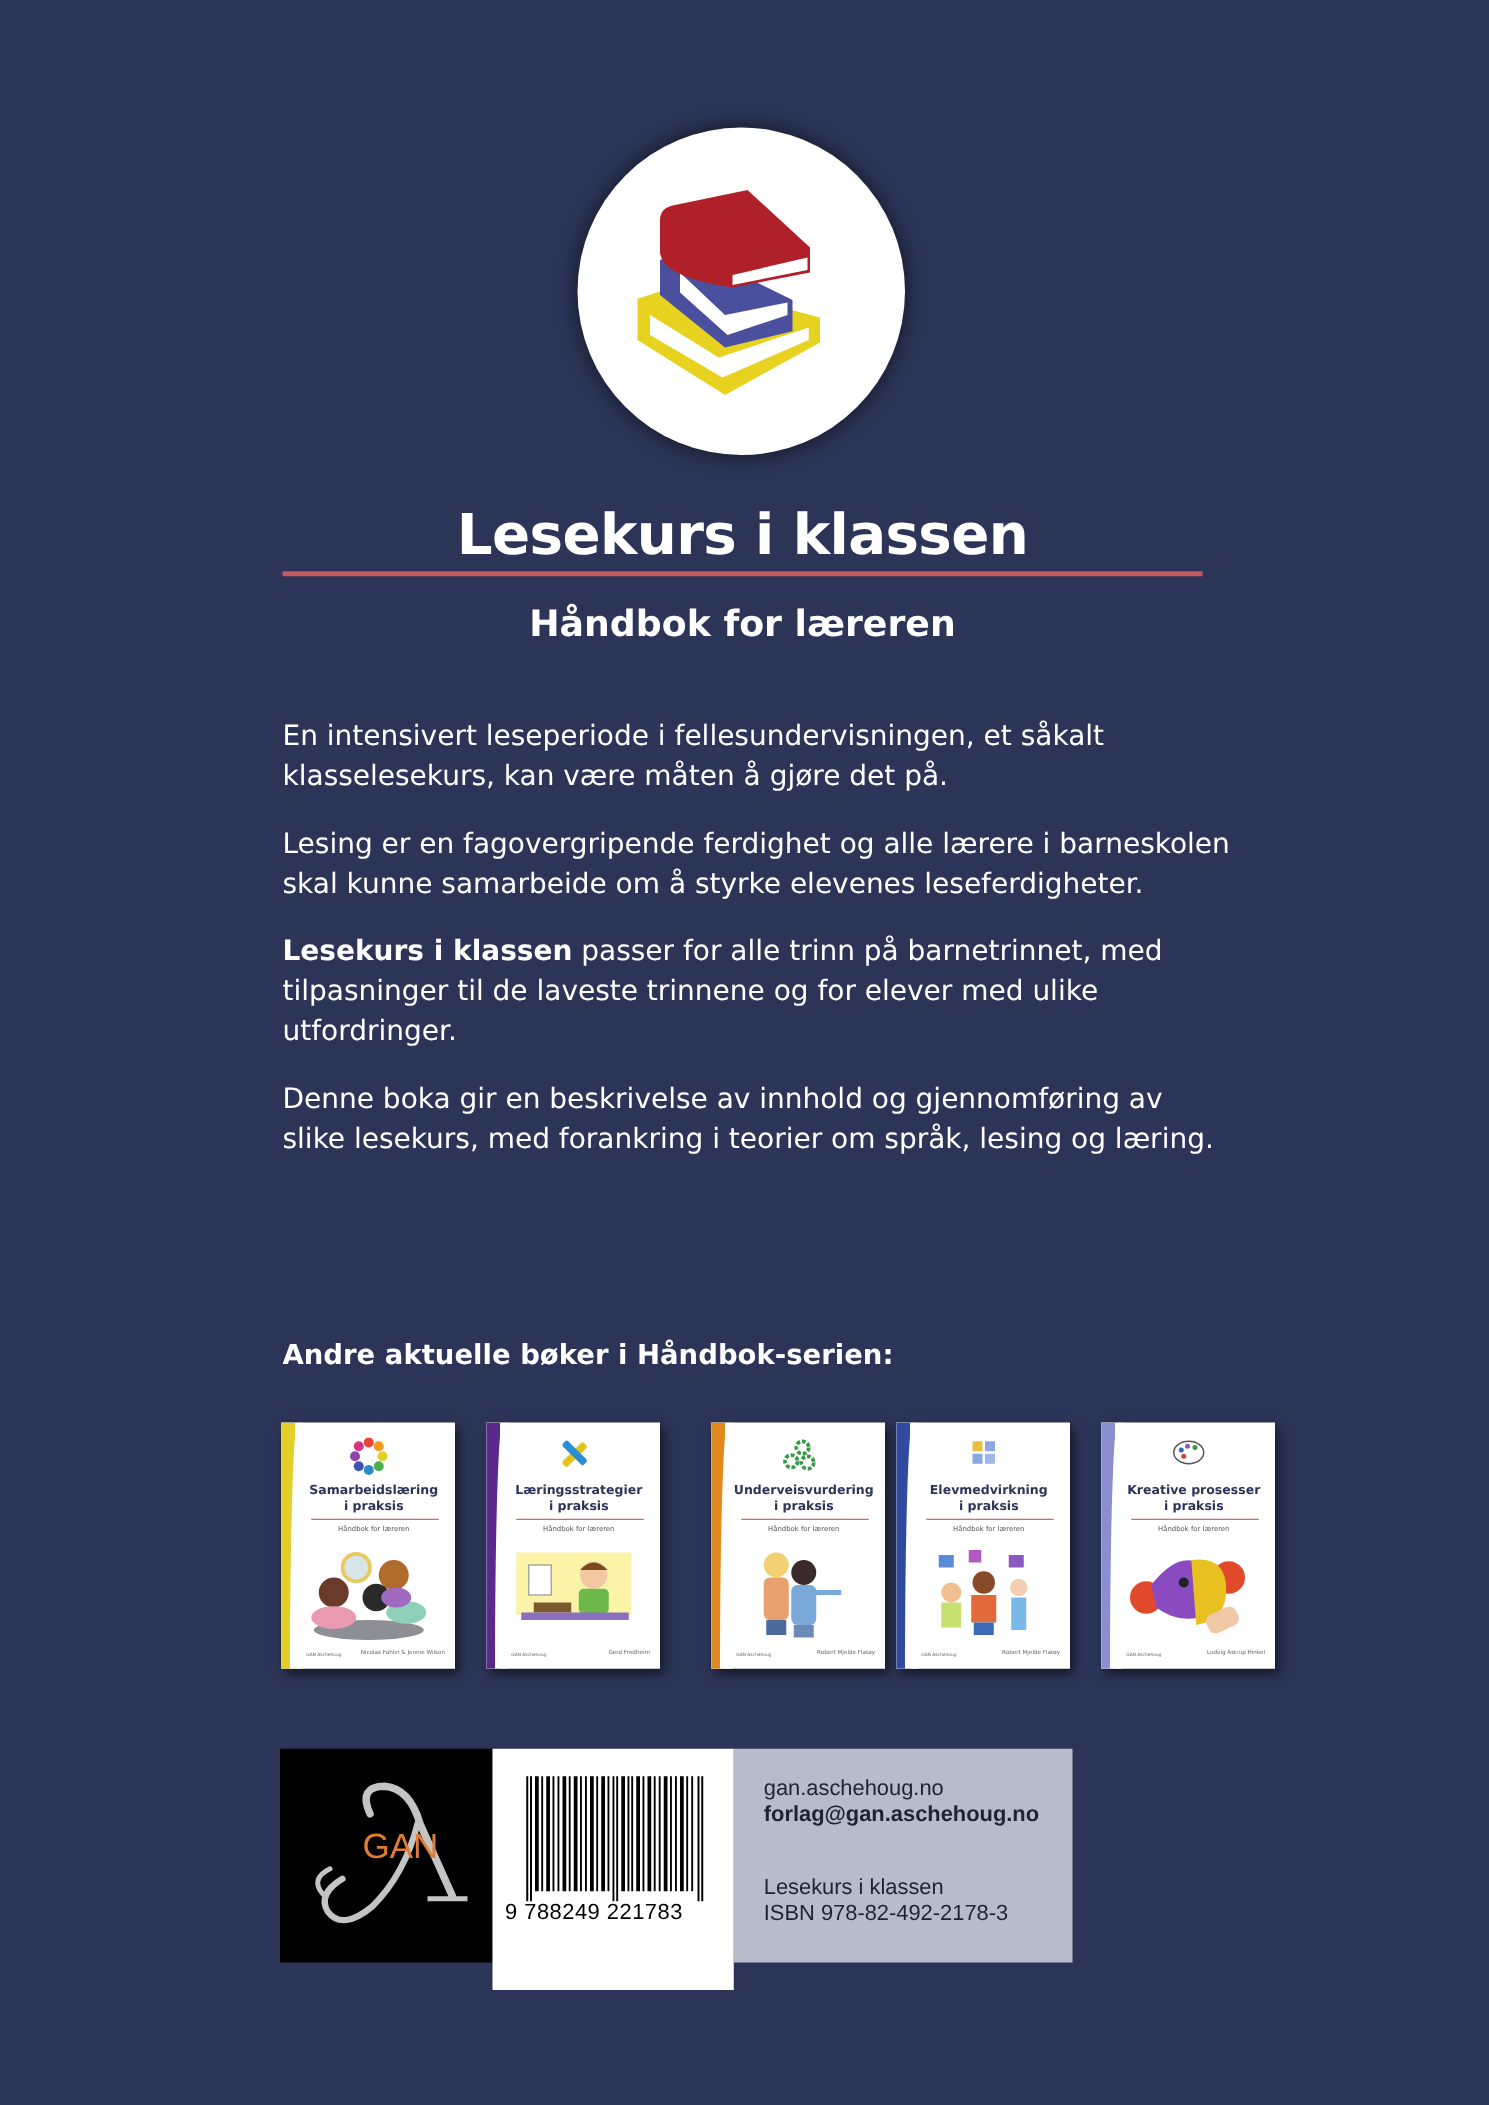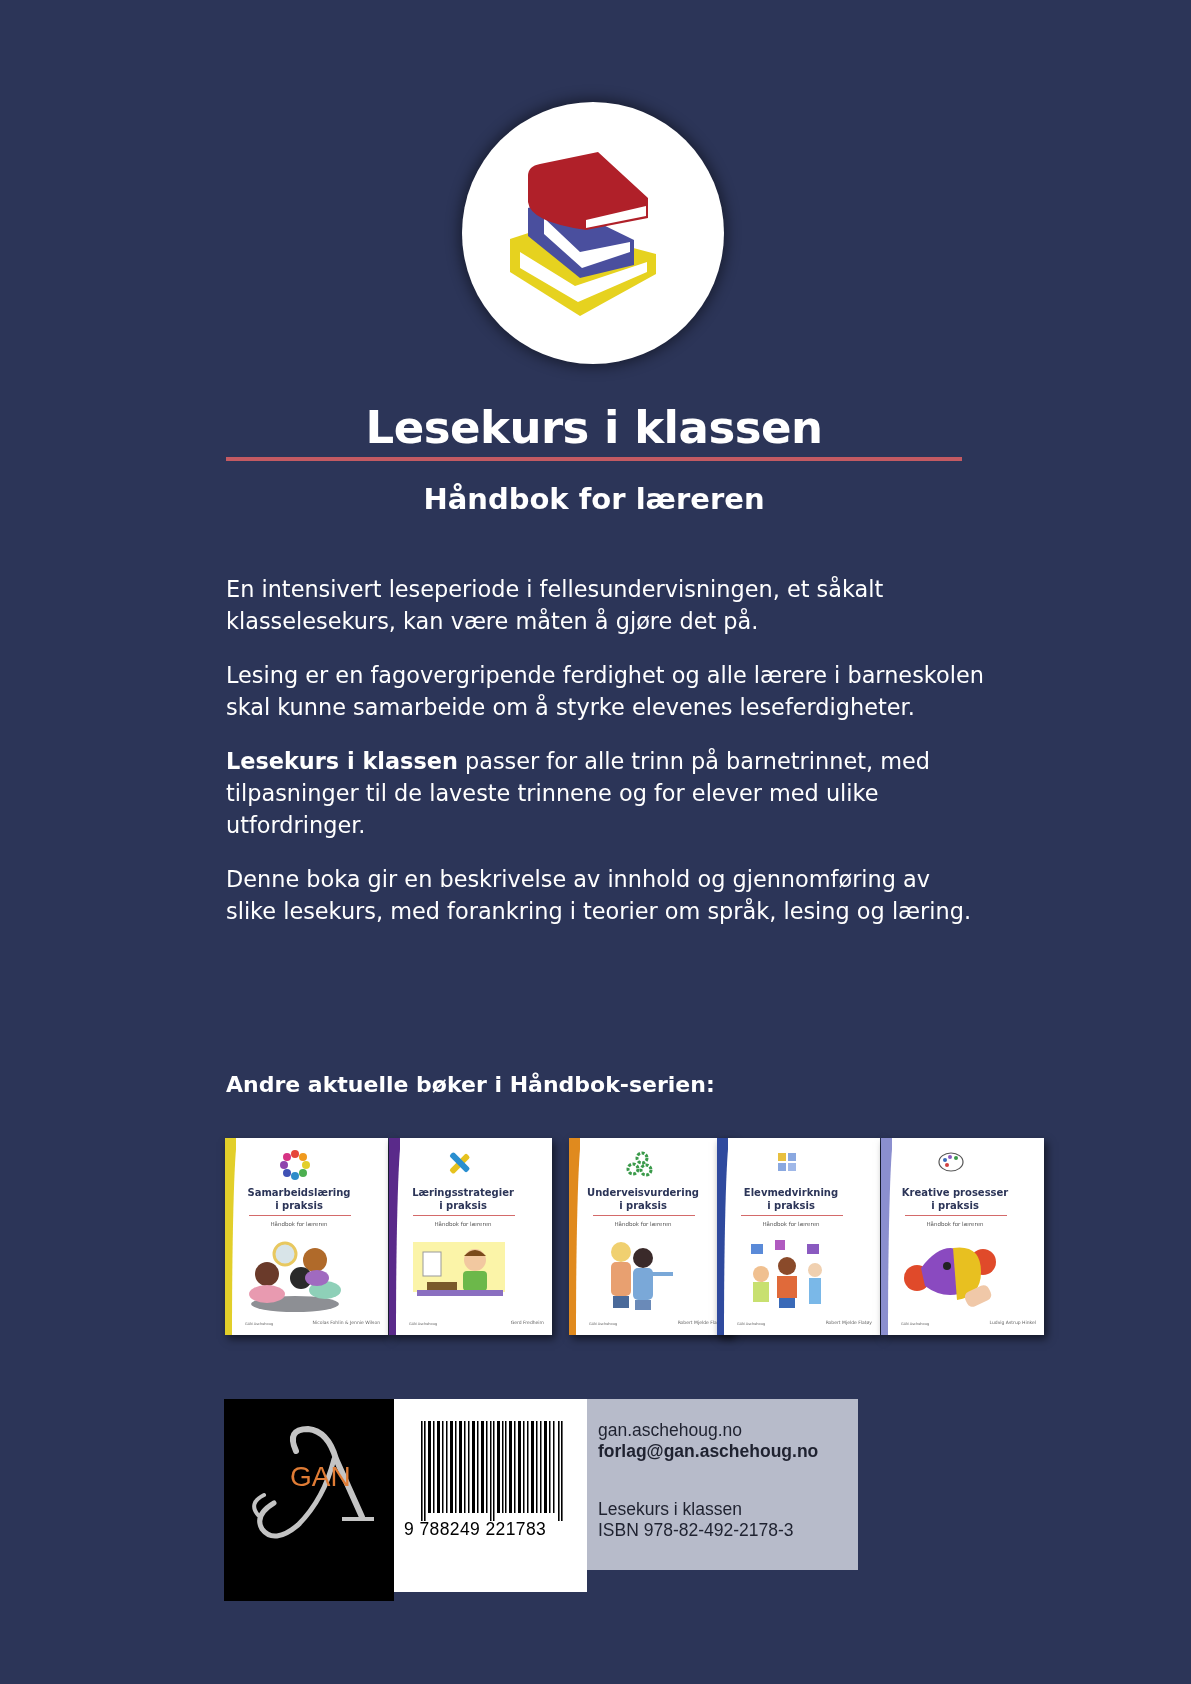--- a/index.html
+++ b/index.html
@@ -38,21 +38,21 @@
     .body-text p { margin: 0 0 22px 0; }
     .body-text strong { font-weight: bold; }
     .series-heading {
       position: absolute; left: 226px; top: 1069px;
       font-weight: bold; font-size: 22px; line-height: 32px; margin: 0;
     }
     .books {
       position: absolute; left: 225px; top: 1138px;
     }
     .book {
-      position: absolute; top: 0; width: 163px; height: 197px;
+      position: absolute; top: 0; width: 139px; height: 197px;
       background: #ffffff;
       box-shadow: 3px 4px 8px rgba(0,0,0,0.55);
       overflow: hidden;
     }
     .book .spine {
       position: absolute; left: 0; top: 0; width: 11px; height: 197px;
       border-top-right-radius: 0 0;
     }
     .book .spine::after {
       content: ""; position: absolute; right: -6px; top: 0;
@@ -80,21 +80,21 @@
     .book .bpub {
       position: absolute; left: 20px; top: 184px; font-size: 3.5px; color: #666;
     }
     .book .bauthor {
       position: absolute; right: 8px; top: 182px; font-size: 4.5px; color: #666;
     }
     .footer {
       position: absolute; left: 224px; top: 1399px; width: 634px; height: 171px;
     }
     .gan-logo {
-      position: absolute; left: 0; top: 0; width: 170px; height: 202px;
+      position: absolute; left: 0; top: 0; width: 170px; height: 171px;
       background: #000000;
     }
     .gan-text {
       position: absolute; left: 66px; top: 62px;
       color: #e07c35; font-size: 28px; letter-spacing: 0px;
       font-family: "Liberation Sans", sans-serif;
     }
     .barcode-panel {
       position: absolute; left: 170px; top: 0; width: 193px; height: 193px;
       background: #ffffff;
@@ -102,21 +102,21 @@
     .barcode-digits {
       position: absolute; left: 10px; top: 120px;
       color: #000; font-family: "Liberation Sans", sans-serif; font-size: 17.5px;
       letter-spacing: 0.4px; white-space: pre;
     }
     .info-panel {
       position: absolute; left: 363px; top: 0; width: 271px; height: 171px;
       background: #b7bbca; color: #1f2230;
       font-family: "Liberation Sans", sans-serif; font-size: 17.5px; line-height: 21px;
     }
-    .info-panel .line { position: absolute; left: 11px; white-space: nowrap; text-align: center; }
+    .info-panel .line { position: absolute; left: 24px; white-space: nowrap; text-align: center; }
   </style>
 </head>
 <body>
 
 <div class="logo-circle">
   <svg width="262" height="262" viewBox="0 0 262 262">
 
     <polygon points="48,137 88,124 194,152 194,172 118,214 48,170" fill="#e6d21f"></polygon>
     <polygon points="58,150 113,184 185,160 185,170 116,200 58,166" fill="#ffffff"></polygon>
 

